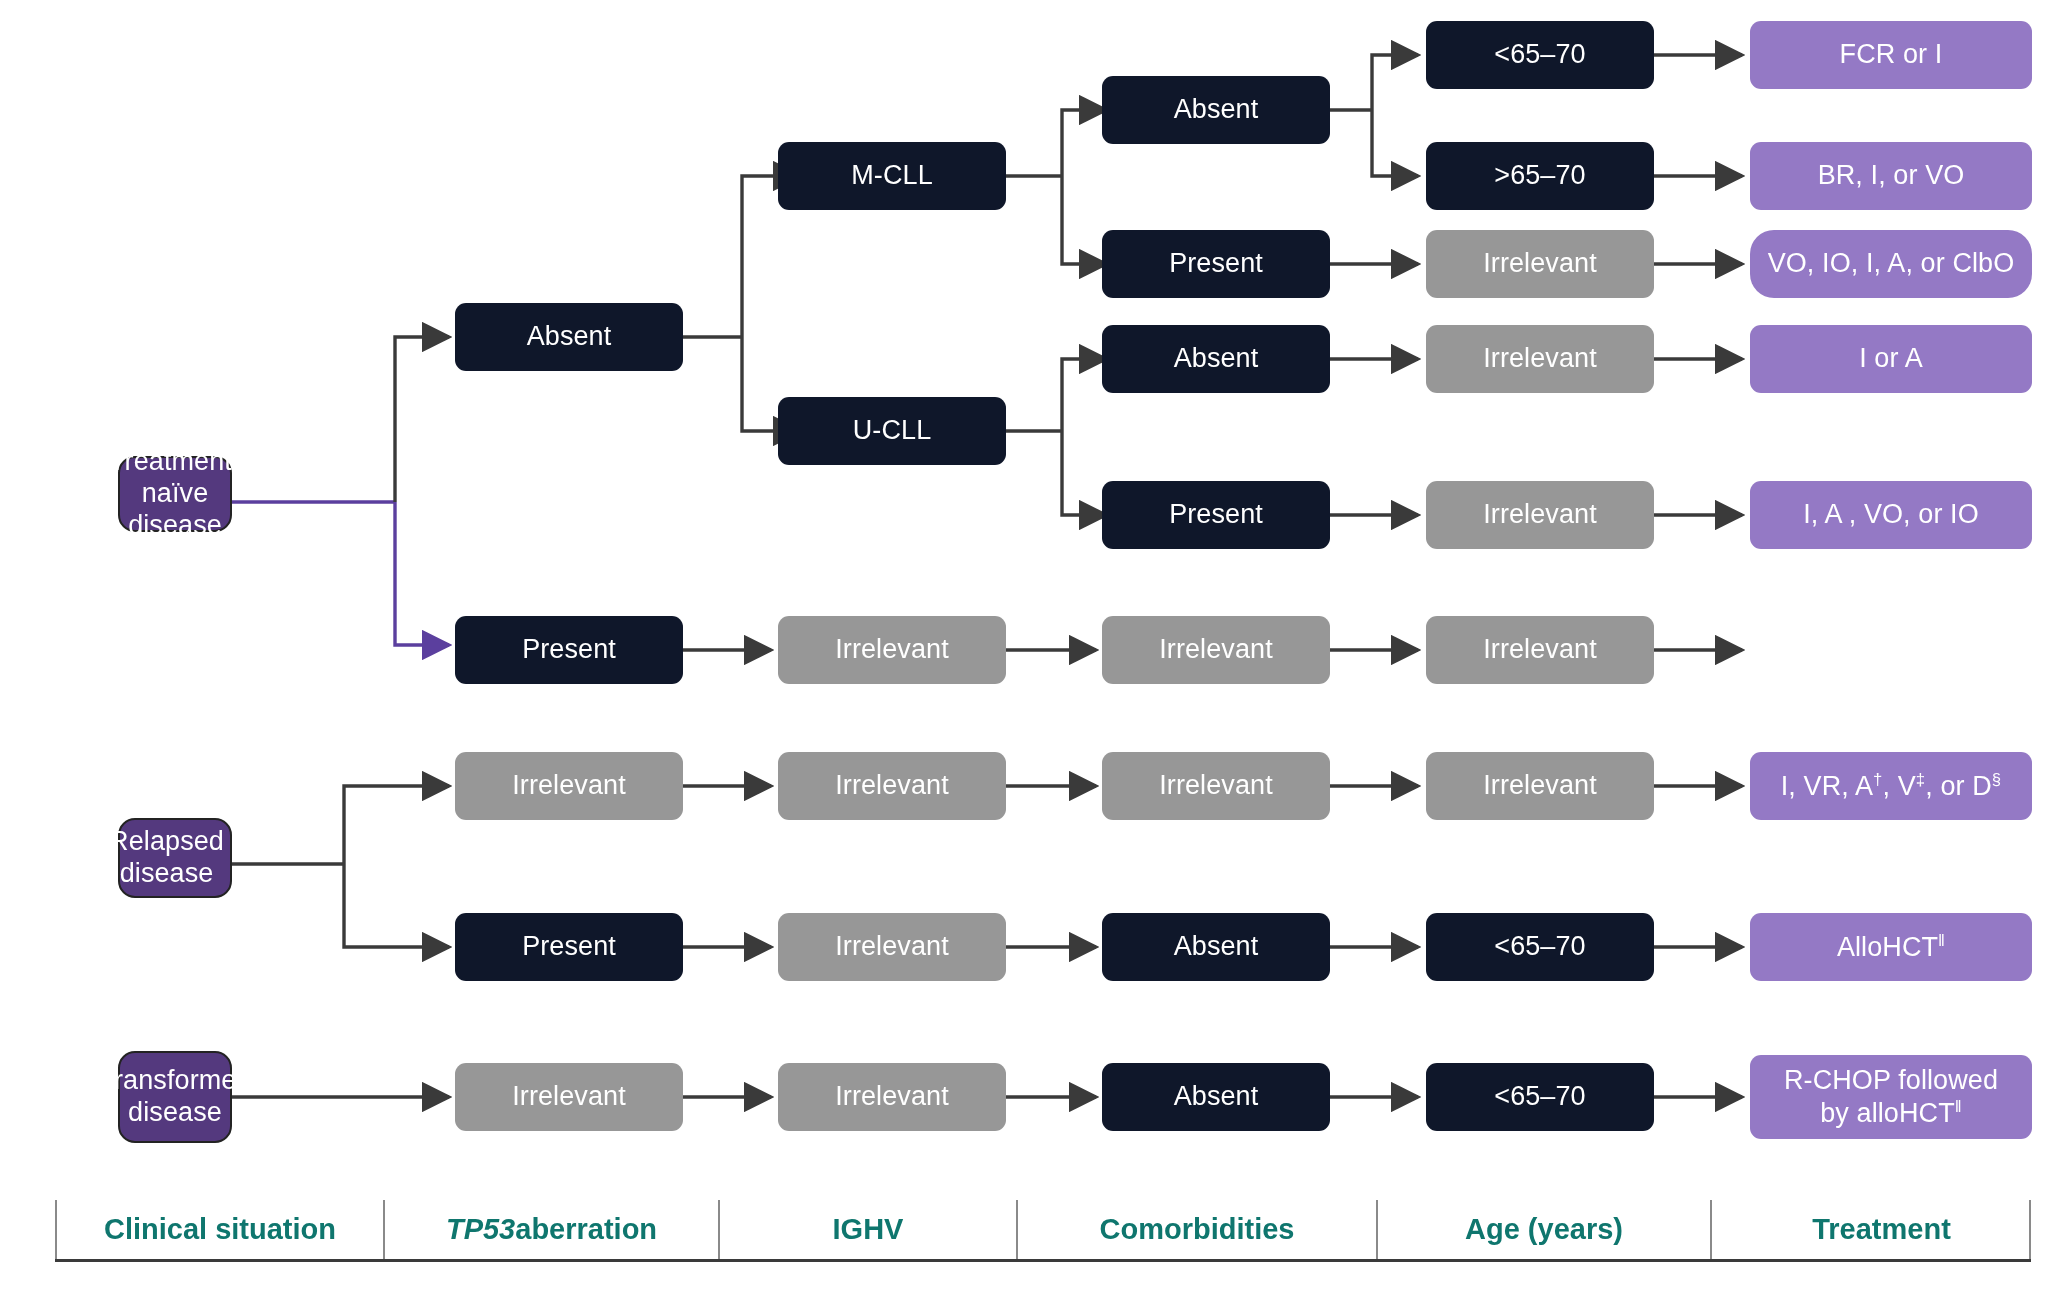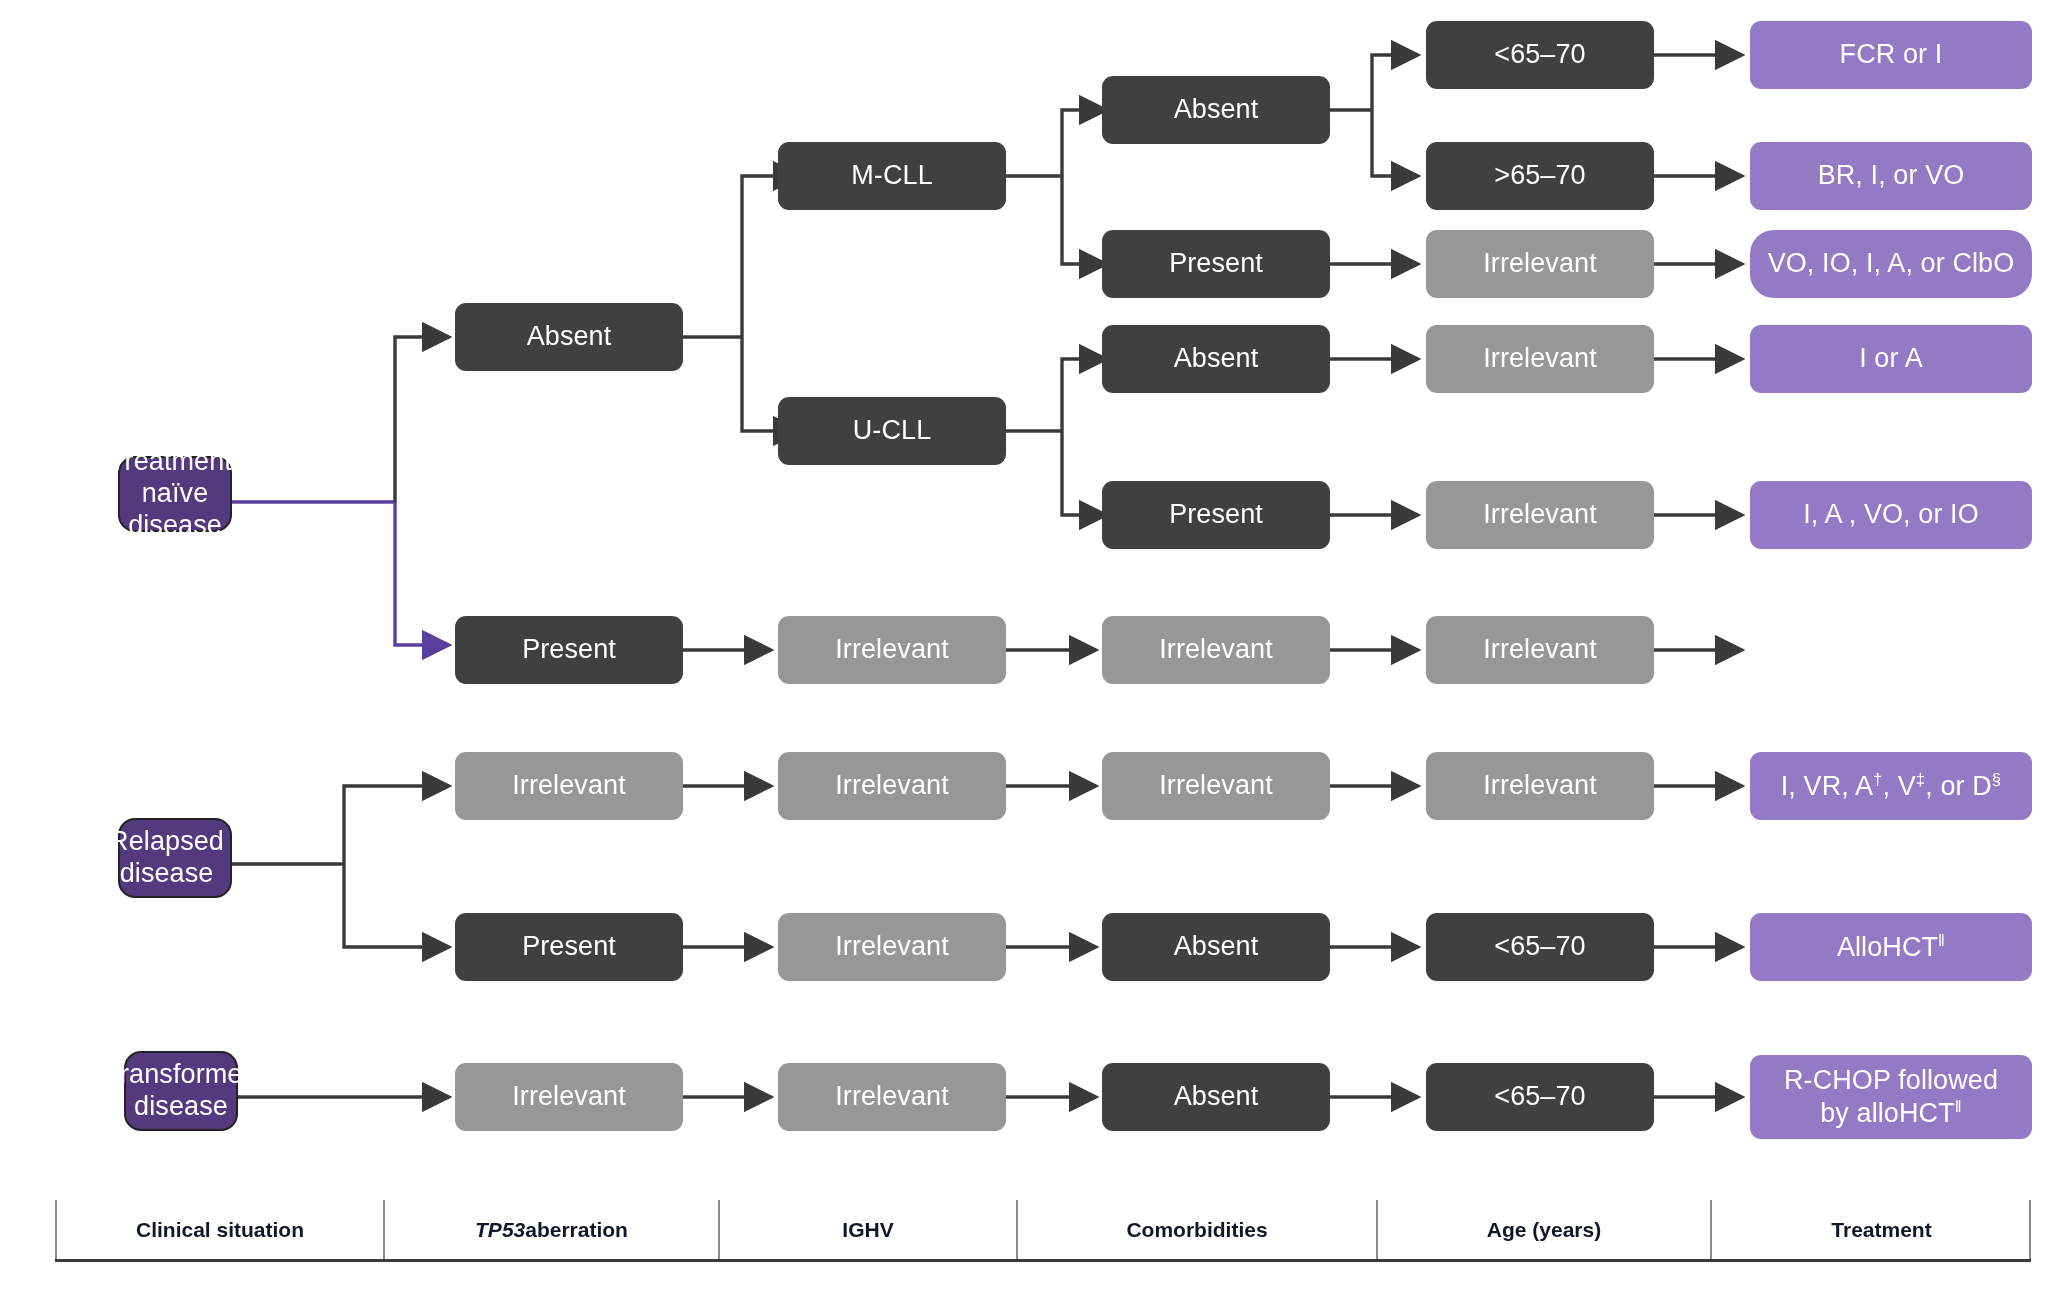--- a/index.html
+++ b/index.html
@@ -22,21 +22,21 @@
     display: flex;
     align-items: center;
     justify-content: center;
     text-align: center;
     color: #ffffff;
     border-radius: 11px;
     line-height: 1.18;
     letter-spacing: .1px;
     padding: 0 6px;
   }
-  .node.green  { background: #404040; font-size: 27px; }
+  .node.green  { background: #0f172a; font-size: 27px; }
   .node.gray   { background: #979797; font-size: 27px; }
   .node.purple { background: #9479c5; font-size: 27px; }
   .node.dark {
     background: #54397e;
     font-size: 27px;
     border: 2.5px solid #232323;
     border-radius: 17px;
   }
 
   
@@ -45,22 +45,22 @@
     left: 55px; top: 1200px;
     width: 1976px; height: 62px;
     border-bottom: 3px solid #3a3a3a;
     display: flex;
   }
   .legend-cell {
     display: flex;
     align-items: center;
     justify-content: center;
     font-weight: bold;
-    font-size: 21px;
-    color: #0f172a;
+    font-size: 29px;
+    color: #0f766e;
     border-right: 2px solid #8a8a8a;
     height: 100%;
   }
   .legend-cell:first-child { border-left: 2px solid #8a8a8a; }
   .legend-cell .ital { font-style: italic; }
   .lc0 { width: 330px; }
   .lc1 { width: 335px; }
   .lc2 { width: 298px; }
   .lc3 { width: 360px; }
   .lc4 { width: 334px; }
@@ -143,21 +143,21 @@
       <path d="M1654,1097 L1742,1097" marker-end="url(#ah-dark)"></path>
     </g>
   </svg>
 
   <div class="node dark" style="left:118px; top:456px; width:114px; height:76px;">
     <span>Treatment-<br>naïve disease</span>
   </div>
   <div class="node dark" style="left:118px; top:818px; width:114px; height:80px;justify-content:flex-end;">
     <span>Relapsed<br>disease</span>
   </div>
-  <div class="node dark" style="left:124px; top:1051px; width:114px; height:80px;">
+  <div class="node dark" style="left:118px; top:1051px; width:114px; height:92px;">
     <span>Transformed<br>disease</span>
   </div>
 
   <div class="node green" style="left:455px; top:303px; width:228px; height:68px;">Absent</div>
   <div class="node green" style="left:455px; top:616px; width:228px; height:68px;">Present</div>
   <div class="node gray" style="left:455px; top:752px; width:228px; height:68px;">Irrelevant</div>
   <div class="node green" style="left:455px; top:913px; width:228px; height:68px;">Present</div>
   <div class="node gray" style="left:455px; top:1063px; width:228px; height:68px;">Irrelevant</div>
 
   <div class="node green" style="left:778px; top:142px; width:228px; height:68px;">M-CLL</div>

